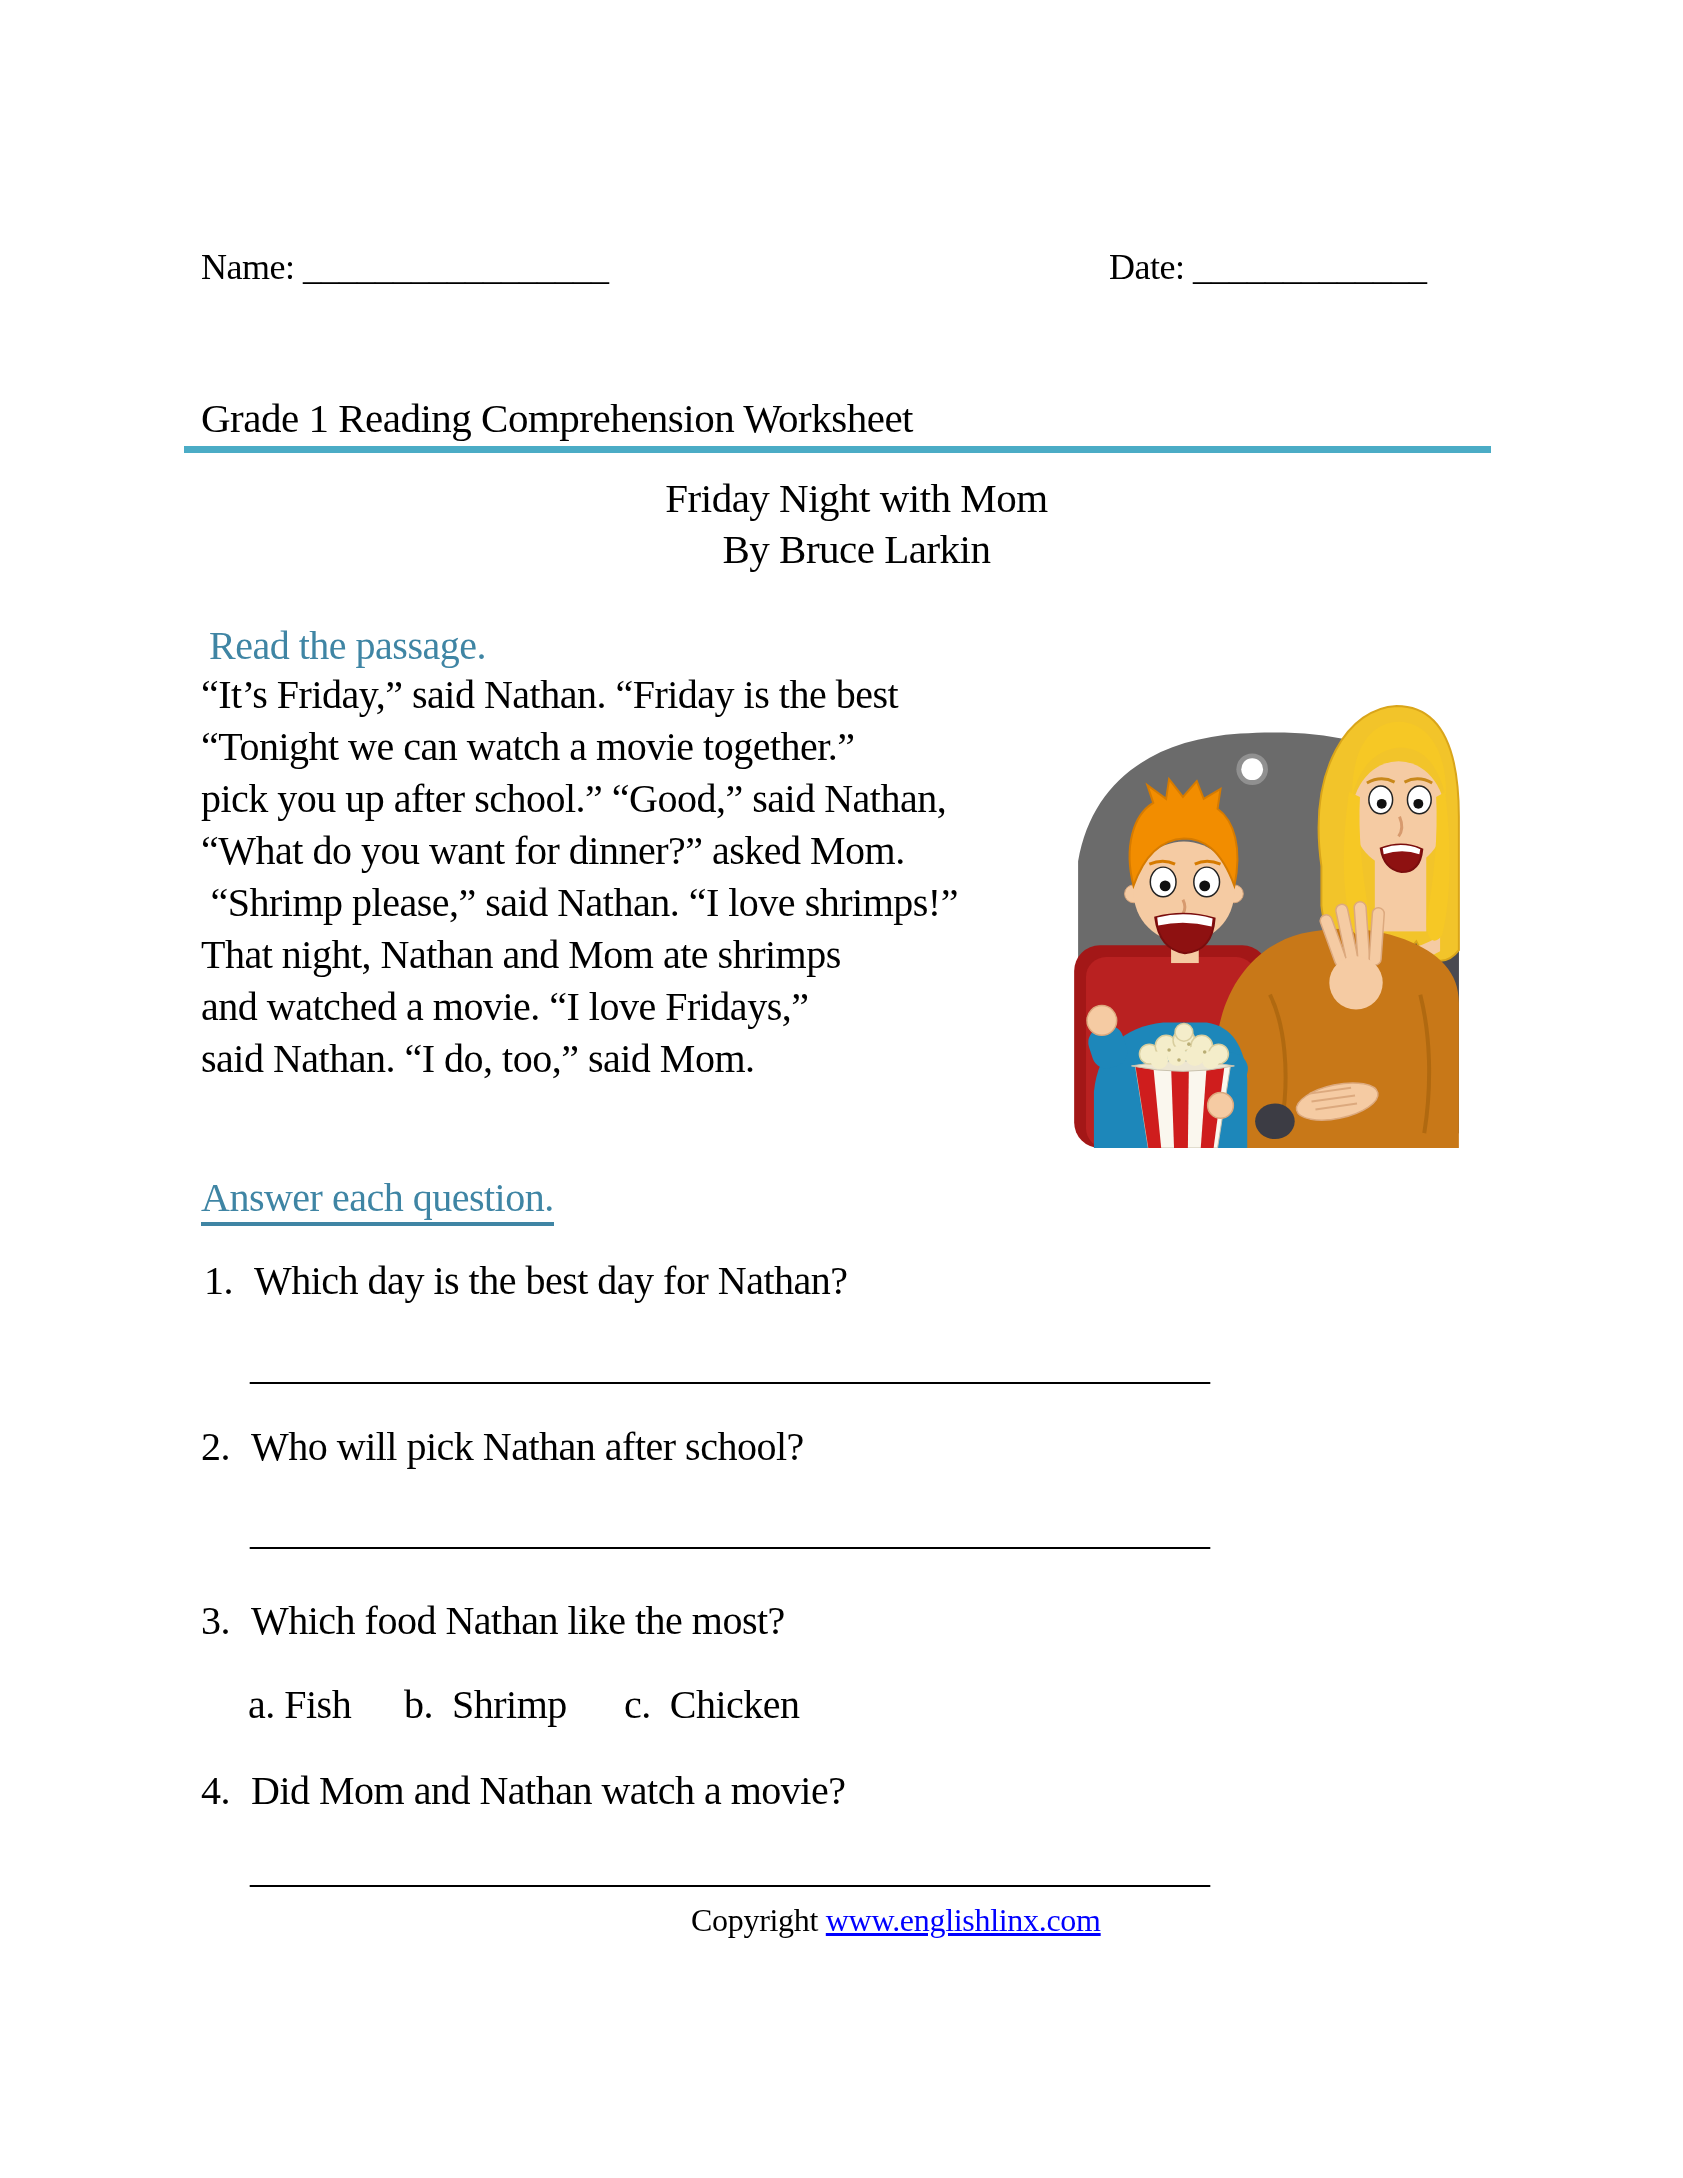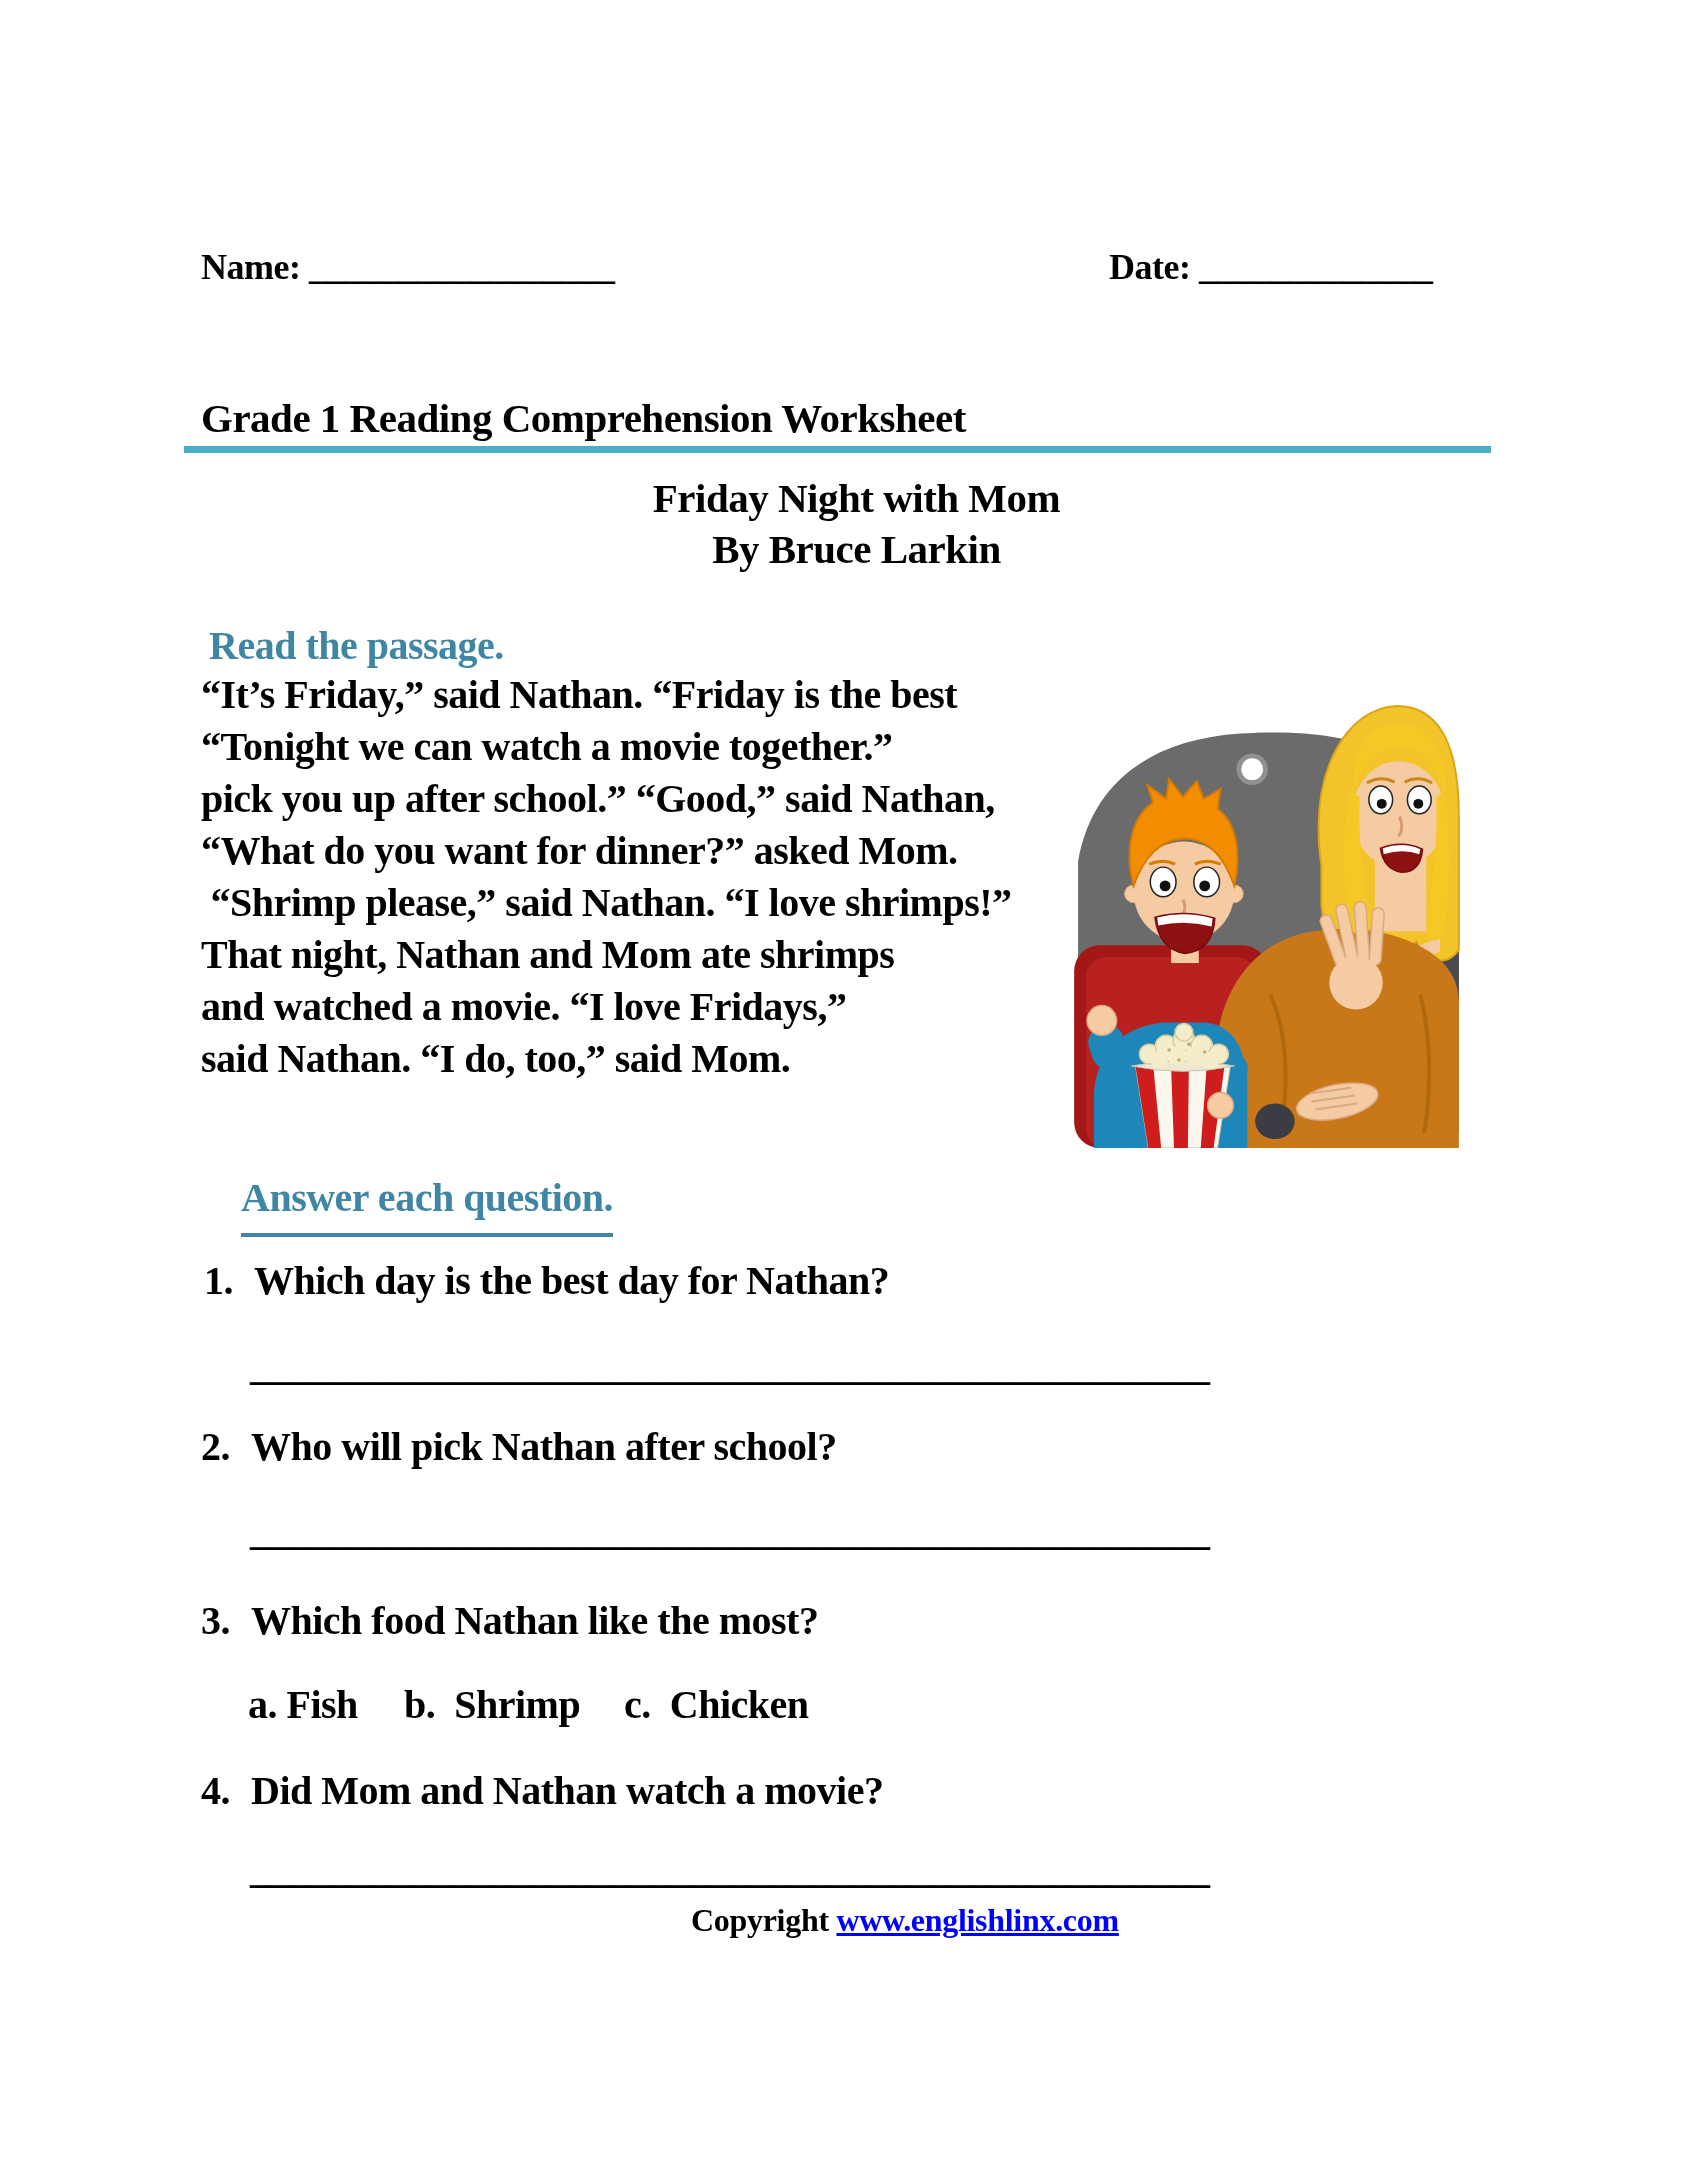--- a/index.html
+++ b/index.html
@@ -20,37 +20,37 @@
     --bucket_red:#CF1D1D;
     --popcorn:#F4EDCA;
     --mouth:#8E1111;
   }
   html,body{margin:0;padding:0;background:#ffffff;}
   .page{
     position:relative;
     width:1683px;height:2178px;
     background:#ffffff;
     font-family:"Liberation Serif", serif;
-    font-weight:bold;
+    font-weight:normal;
     color:var(--text_black);
     overflow:hidden;
   }
   .abs{position:absolute;}
   .pre{white-space:pre;}
   .fs36{font-size:36px;letter-spacing:-0.5px;line-height:1.1;}
   .fs40{font-size:40px;letter-spacing:-0.5px;line-height:1.1;}
   .fs41{font-size:41px;letter-spacing:-0.5px;line-height:1.1;}
   .fs32{font-size:32px;letter-spacing:-0.3px;line-height:1.1;}
   .teal{color:var(--heading_teal);}
   .rule{background:var(--rule_teal);}
   .center{text-align:center;}
   .passage-line{white-space:pre;font-size:40px;letter-spacing:-0.5px;line-height:52px;}
   .q-num{display:inline-block;width:50px;}
   .blank{letter-spacing:0;}
-  .underlined-heading{display:inline-block;border-bottom:4px solid var(--heading_teal);padding-bottom:13px;margin-left:40px;}
+  .underlined-heading{display:inline-block;border-bottom:4px solid var(--heading_teal);padding-bottom:2px;}
   .link{color:var(--link_blue);text-decoration:underline;cursor:pointer;text-align:center;}
   .subtitle-block{line-height:51px;}
 </style>
 </head>
 <body>
 
 <div class="page">
 
   <div class="abs fs36" style="left:201px;top:248px;">
     <span>Name:</span>

